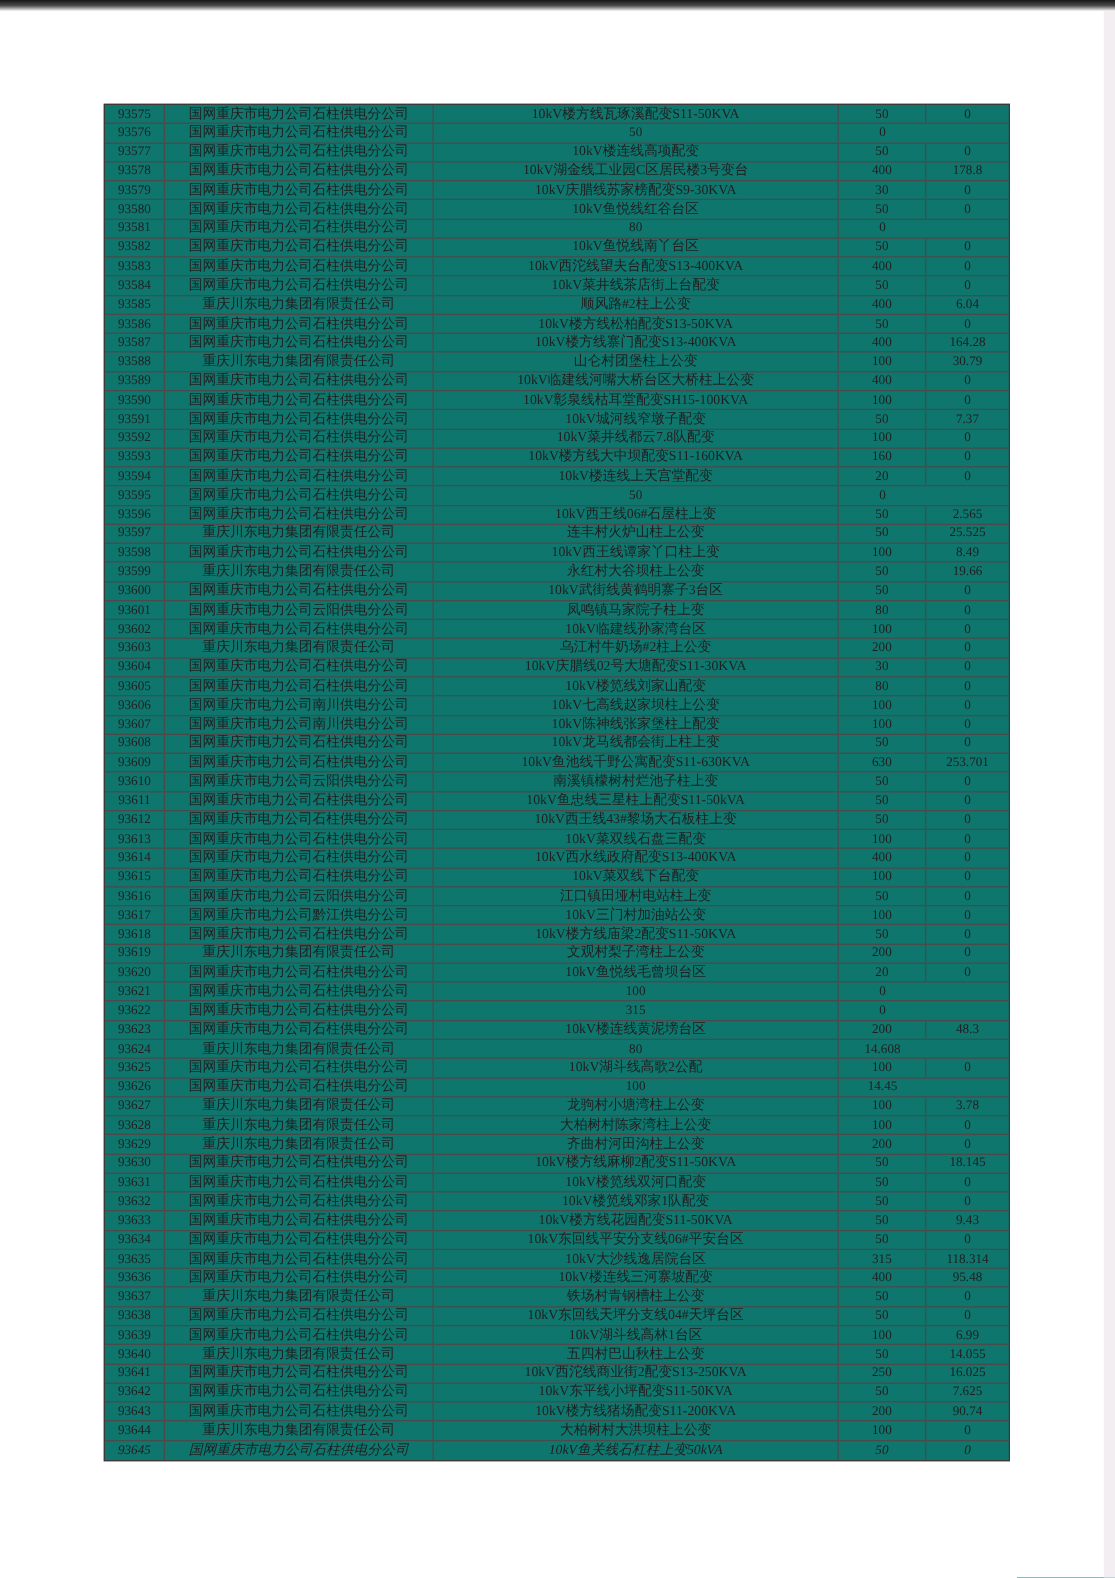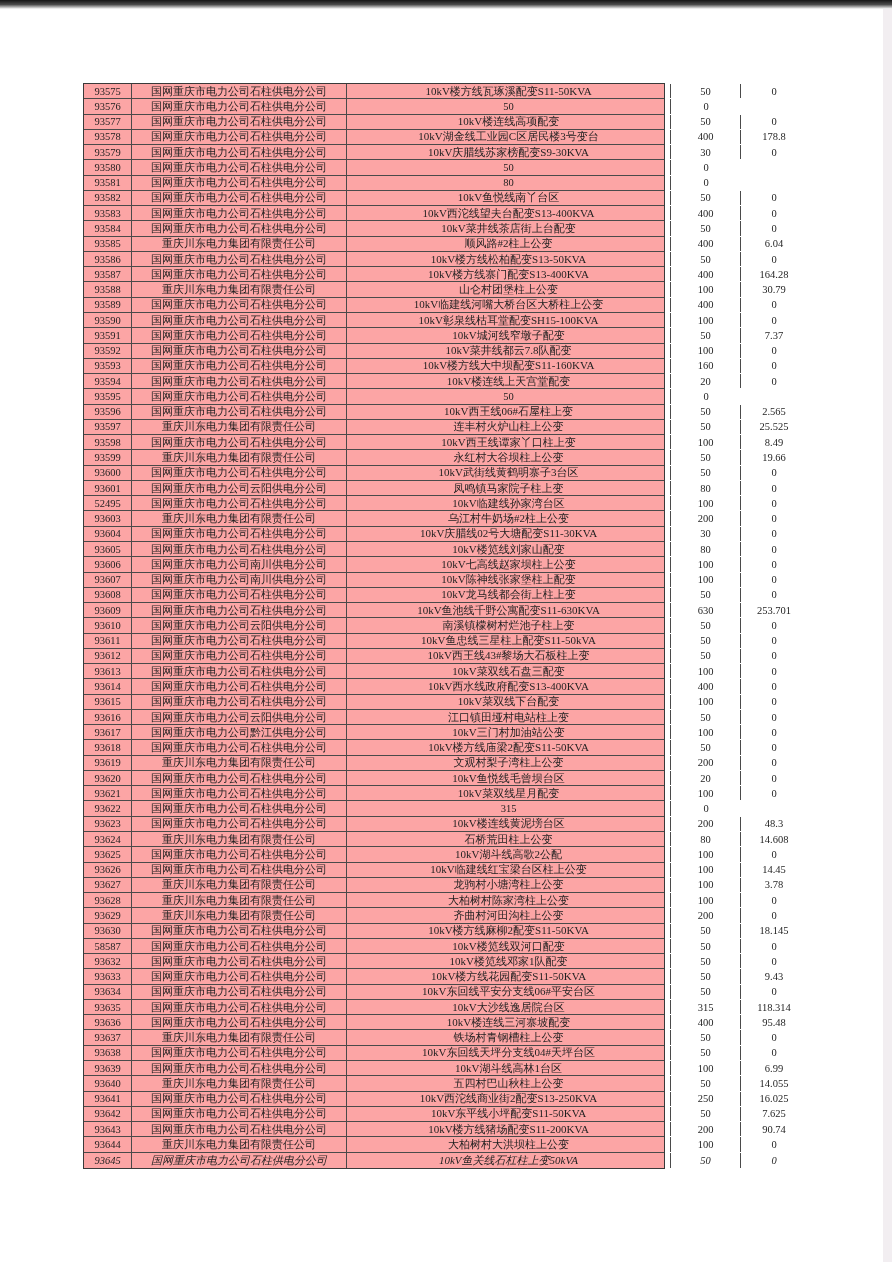--- a/index.html
+++ b/index.html
@@ -10,24 +10,24 @@
   }
   .top-bar{
     position:absolute;top:0;left:0;width:892px;height:9px;
     background:linear-gradient(180deg,#161616 0%,#4c4c4c 50%,#c9c9c9 85%,#ffffff 100%);
   }
   .right-edge{
     position:absolute;top:9px;right:0;width:9px;height:1253px;
     background:#f2eef1;
   }
   .data-table{
-    position:absolute;left:83px;top:83px;width:582px;
+    position:absolute;left:83px;top:83px;width:725px;
     border:1px solid #3a3a3a;
     box-sizing:border-box;
-    background:#fca5a5;
+    background:#0f766e;
   }
   .row{
     display:grid;
     grid-template-columns:48px 215px 324px 70px 66px;
     height:15.28px;
     border-bottom:1px solid #4a4a4a;
     box-sizing:border-box;
   }
   .row:last-child{border-bottom:none;font-style:italic;}
   .cell{
@@ -78,20 +78,21 @@
     <div class="row">
       <div class="cell c0">93579</div>
       <div class="cell c1">国网重庆市电力公司石柱供电分公司</div>
       <div class="cell c2">10kV庆腊线苏家榜配变S9-30KVA</div>
       <div class="cell c3">30</div>
       <div class="cell c4">0</div>
     </div>
     <div class="row">
       <div class="cell c0">93580</div>
       <div class="cell c1">国网重庆市电力公司石柱供电分公司</div>
+      <div class="cell c2">10kV鱼悦线红谷台区</div>
       <div class="cell c3">50</div>
       <div class="cell c4">0</div>
     </div>
     <div class="row">
       <div class="cell c0">93581</div>
       <div class="cell c1">国网重庆市电力公司石柱供电分公司</div>
       <div class="cell c3">80</div>
       <div class="cell c4">0</div>
     </div>
     <div class="row">
@@ -227,21 +228,21 @@
       <div class="cell c4">0</div>
     </div>
     <div class="row">
       <div class="cell c0">93601</div>
       <div class="cell c1">国网重庆市电力公司云阳供电分公司</div>
       <div class="cell c2">凤鸣镇马家院子柱上变</div>
       <div class="cell c3">80</div>
       <div class="cell c4">0</div>
     </div>
     <div class="row">
-      <div class="cell c0">52495</div>
+      <div class="cell c0">93602</div>
       <div class="cell c1">国网重庆市电力公司石柱供电分公司</div>
       <div class="cell c2">10kV临建线孙家湾台区</div>
       <div class="cell c3">100</div>
       <div class="cell c4">0</div>
     </div>
     <div class="row">
       <div class="cell c0">93603</div>
       <div class="cell c1">重庆川东电力集团有限责任公司</div>
       <div class="cell c2">乌江村牛奶场#2柱上公变</div>
       <div class="cell c3">200</div>
@@ -362,55 +363,52 @@
     <div class="row">
       <div class="cell c0">93620</div>
       <div class="cell c1">国网重庆市电力公司石柱供电分公司</div>
       <div class="cell c2">10kV鱼悦线毛曾坝台区</div>
       <div class="cell c3">20</div>
       <div class="cell c4">0</div>
     </div>
     <div class="row">
       <div class="cell c0">93621</div>
       <div class="cell c1">国网重庆市电力公司石柱供电分公司</div>
-      <div class="cell c2">10kV菜双线星月配变</div>
       <div class="cell c3">100</div>
       <div class="cell c4">0</div>
     </div>
     <div class="row">
       <div class="cell c0">93622</div>
       <div class="cell c1">国网重庆市电力公司石柱供电分公司</div>
       <div class="cell c3">315</div>
       <div class="cell c4">0</div>
     </div>
     <div class="row">
       <div class="cell c0">93623</div>
       <div class="cell c1">国网重庆市电力公司石柱供电分公司</div>
       <div class="cell c2">10kV楼连线黄泥塝台区</div>
       <div class="cell c3">200</div>
       <div class="cell c4">48.3</div>
     </div>
     <div class="row">
       <div class="cell c0">93624</div>
       <div class="cell c1">重庆川东电力集团有限责任公司</div>
-      <div class="cell c2">石桥荒田柱上公变</div>
       <div class="cell c3">80</div>
       <div class="cell c4">14.608</div>
     </div>
     <div class="row">
       <div class="cell c0">93625</div>
       <div class="cell c1">国网重庆市电力公司石柱供电分公司</div>
       <div class="cell c2">10kV湖斗线高歌2公配</div>
       <div class="cell c3">100</div>
       <div class="cell c4">0</div>
     </div>
     <div class="row">
       <div class="cell c0">93626</div>
       <div class="cell c1">国网重庆市电力公司石柱供电分公司</div>
-      <div class="cell c2">10kV临建线红宝梁台区柱上公变</div>
       <div class="cell c3">100</div>
       <div class="cell c4">14.45</div>
     </div>
     <div class="row">
       <div class="cell c0">93627</div>
       <div class="cell c1">重庆川东电力集团有限责任公司</div>
       <div class="cell c2">龙驹村小塘湾柱上公变</div>
       <div class="cell c3">100</div>
       <div class="cell c4">3.78</div>
     </div>
@@ -429,21 +427,21 @@
       <div class="cell c4">0</div>
     </div>
     <div class="row">
       <div class="cell c0">93630</div>
       <div class="cell c1">国网重庆市电力公司石柱供电分公司</div>
       <div class="cell c2">10kV楼方线麻柳2配变S11-50KVA</div>
       <div class="cell c3">50</div>
       <div class="cell c4">18.145</div>
     </div>
     <div class="row">
-      <div class="cell c0">58587</div>
+      <div class="cell c0">93631</div>
       <div class="cell c1">国网重庆市电力公司石柱供电分公司</div>
       <div class="cell c2">10kV楼笕线双河口配变</div>
       <div class="cell c3">50</div>
       <div class="cell c4">0</div>
     </div>
     <div class="row">
       <div class="cell c0">93632</div>
       <div class="cell c1">国网重庆市电力公司石柱供电分公司</div>
       <div class="cell c2">10kV楼笕线邓家1队配变</div>
       <div class="cell c3">50</div>

